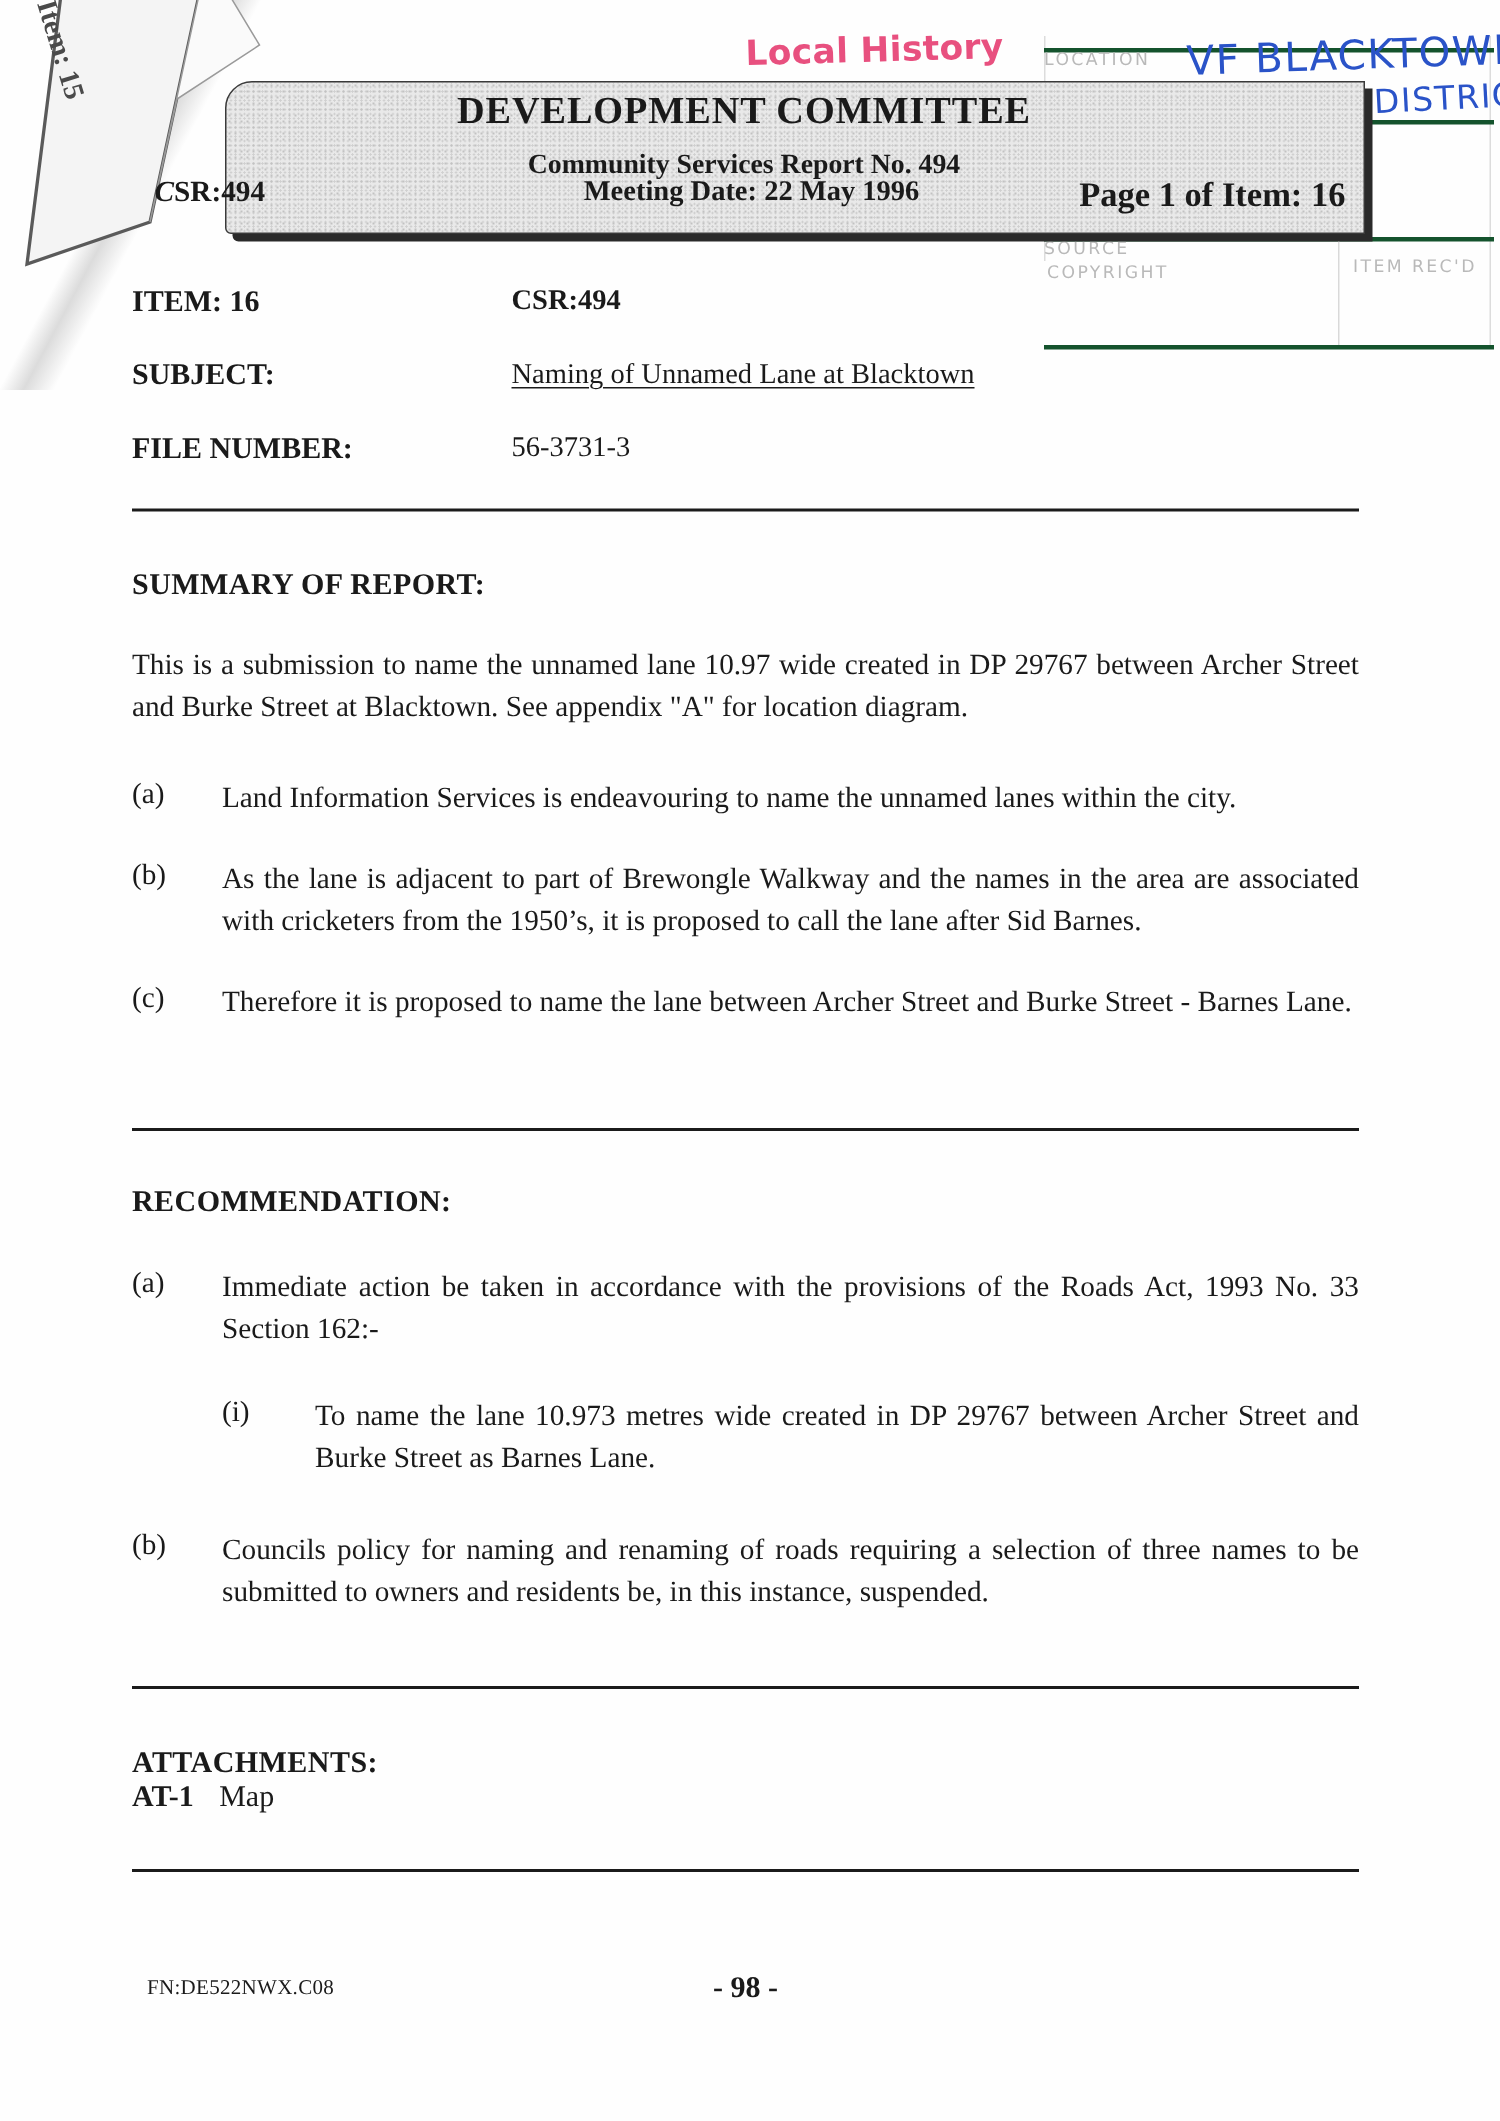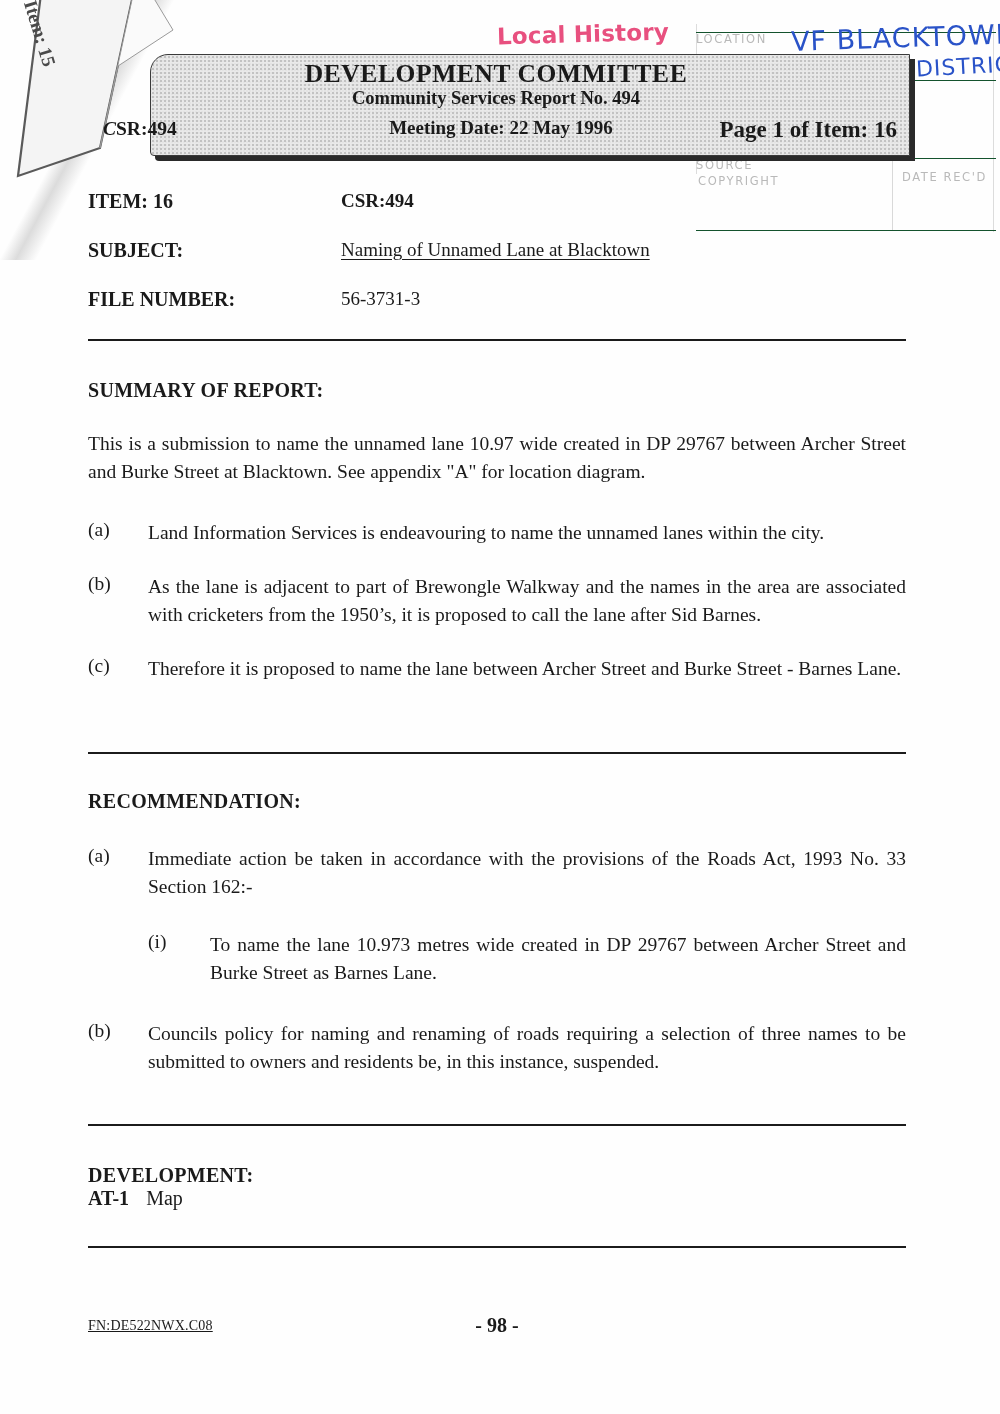--- a/index.html
+++ b/index.html
@@ -29,21 +29,21 @@
     width: 300px;
     height: 232px;
     font-family: "DejaVu Sans", sans-serif;
     color: #b9b9b9;
     font-size: 11.5px;
     letter-spacing: 1.6px;
     z-index: 1;
   }
   .stamp-row {
     position: absolute;
-    border-bottom: 1px solid #14532d;
+    border-bottom: 3px solid #14532d;
     width: 100%;
   }
   .stamp-label { position: absolute; white-space: nowrap; }
   .sf-r1 { top: 14px; }
   .sf-r2 { top: 62px; }
   .sf-r3 { top: 140px; }
   .sf-r4 { top: 212px; }
   .sf-v  { position: absolute; top: 140px; left: 196px; height: 72px;
            border-left: 1px solid #d9d9d9; }
   .sf-left-edge { position: absolute; left: 0; top: 6px; height: 150px;
@@ -101,21 +101,21 @@
     left: 0;
     width: 690px;
     text-align: center;
     font-size: 25.5px;
     font-weight: bold;
     letter-spacing: 0.6px;
     font-family: "Liberation Serif", serif;
   }
   .hdr-sub {
     position: absolute;
-    top: 33px;
+    top: 45px;
     left: 0;
     width: 690px;
     text-align: center;
     font-size: 18.5px;
     font-weight: bold;
   }
   .hdr-meeting {
     position: absolute;
     top: 62px;
     left: 50px;
@@ -234,25 +234,24 @@
 
   .footer {
     position: absolute;
     left: 88px;
     top: 1318px;
     width: 818px;
     z-index: 2;
   }
   .footer .fn {
     position: absolute;
-    left: 0;
+    left: 10px;
     top: 0;
     font-size: 14px;
     letter-spacing: 0.2px;
-    text-decoration: underline;
   }
   .footer .pageno {
     position: absolute;
     left: 0;
     top: -4px;
     width: 818px;
     text-align: center;
     font-size: 20px;
     font-weight: bold;
   }
@@ -282,21 +281,21 @@
     </div>
     <div class="stamp-row sf-r2">
       <span class="stamp-label">DETAILS</span>
     </div>
     <div class="stamp-row sf-r3">
       <span class="stamp-label">SOURCE</span>
     </div>
     <div class="stamp-row sf-r4"></div>
     <div class="sf-v"></div>
     <span class="stamp-label" style="top:156px;left:2px;">COPYRIGHT</span>
-    <span class="stamp-label" style="top:152px;left:206px;">DATE REC'D</span>
+    <span class="stamp-label" style="top:152px;left:206px;">ITEM REC'D</span>
   </div>
 
   <div class="local-history" style="color: rgb(232, 80, 127);">Local History</div>
 
   <div class="handwriting hw-1" style="color: rgb(42, 83, 200);">VF BLACKTOWN</div>
   <div class="handwriting hw-2" style="color: rgb(42, 83, 200);">DISTRIC</div>
 
   <div class="header-box">
     <div class="hdr-title">DEVELOPMENT COMMITTEE</div>
     <div class="hdr-sub">Community Services Report No. 494</div>
@@ -378,21 +377,21 @@
 
     <div class="item" style="margin-top:32px;">
       <div class="marker">(b)</div>
       <div class="body">
           <p class="para">Councils policy for naming and renaming of roads requiring a selection of three names to be submitted to owners and residents be, in this instance, suspended.</p>
         </div>
     </div>
 
     <hr class="rule" style="margin-top:48px;">
 
-    <div class="section-head" style="margin-top:38px;">DEVELOPMENT:</div>
+    <div class="section-head" style="margin-top:38px;">ATTACHMENTS:</div>
 
     <div style="font-size:20px;">
       <span style="font-weight:bold;">AT-1</span>
       <span style="margin-left:12px;">Map</span>
     </div>
 
     <hr class="rule" style="margin-top:36px;">
   </div>
 
   <div class="footer">

